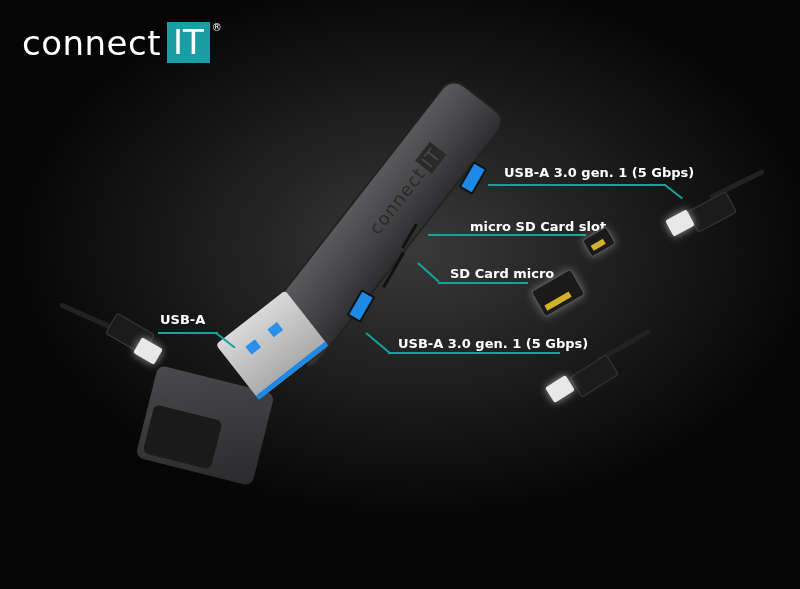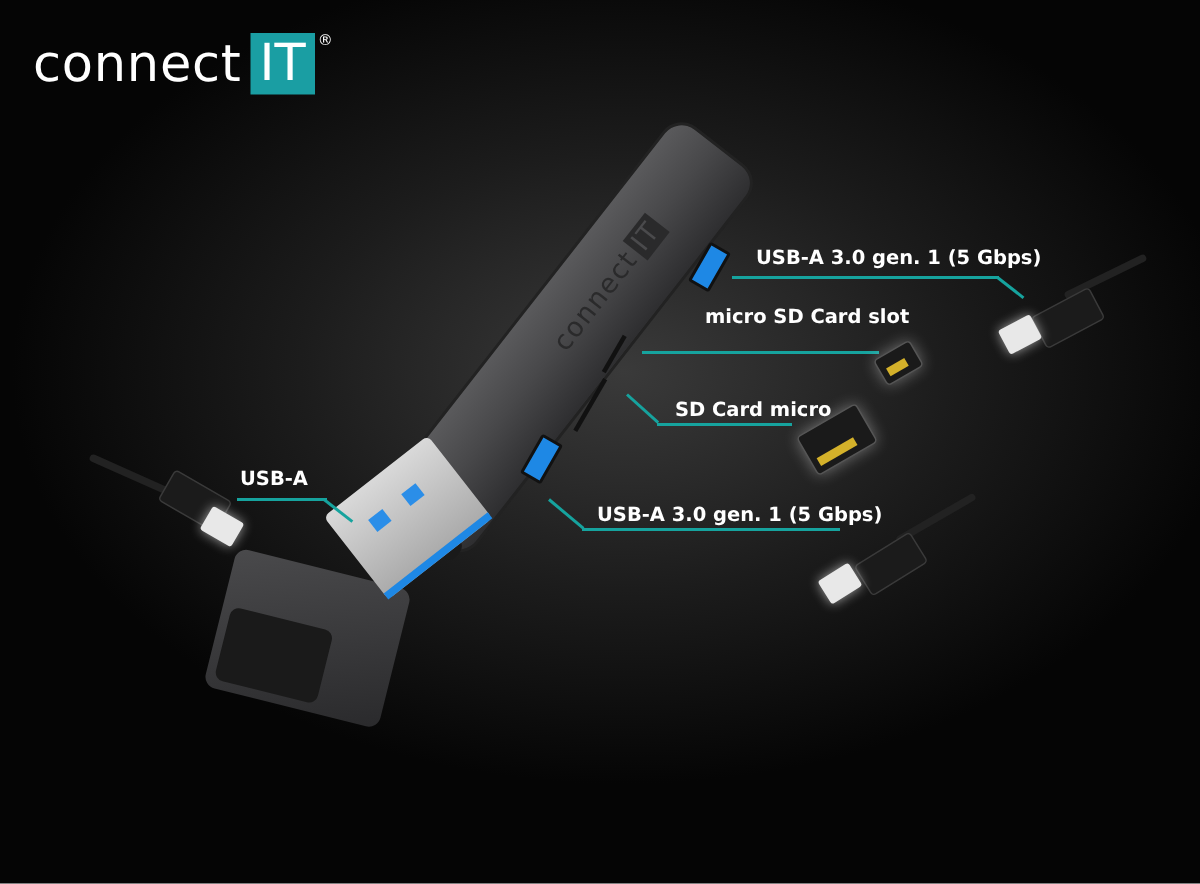--- a/index.html
+++ b/index.html
@@ -72,21 +72,21 @@
 </div>
 
 <div class="label" style="left:160px;top:312px">USB-A</div>
 <div class="line" style="left:158px;top:332px;width:60px"></div>
 <div class="line" style="left:216px;top:332px;width:24px;transform:rotate(38deg)"></div>
 
 <div class="label" style="left:504px;top:165px">USB-A 3.0 gen. 1 (5 Gbps)</div>
 <div class="line" style="left:488px;top:184px;width:178px"></div>
 <div class="line" style="left:665px;top:184px;width:22px;transform:rotate(38deg)"></div>
 
-<div class="label" style="left:470px;top:204px">micro SD Card slot</div>
+<div class="label" style="left:470px;top:219px">micro SD Card slot</div>
 <div class="line" style="left:428px;top:234px;width:158px"></div>
 
 <div class="label" style="left:450px;top:266px">SD Card micro</div>
 <div class="line" style="left:418px;top:262px;width:28px;transform:rotate(42deg)"></div>
 <div class="line" style="left:438px;top:282px;width:90px"></div>
 
 <div class="label" style="left:398px;top:336px">USB-A 3.0 gen. 1 (5 Gbps)</div>
 <div class="line" style="left:366px;top:332px;width:30px;transform:rotate(40deg)"></div>
 <div class="line" style="left:388px;top:352px;width:172px"></div>
 

